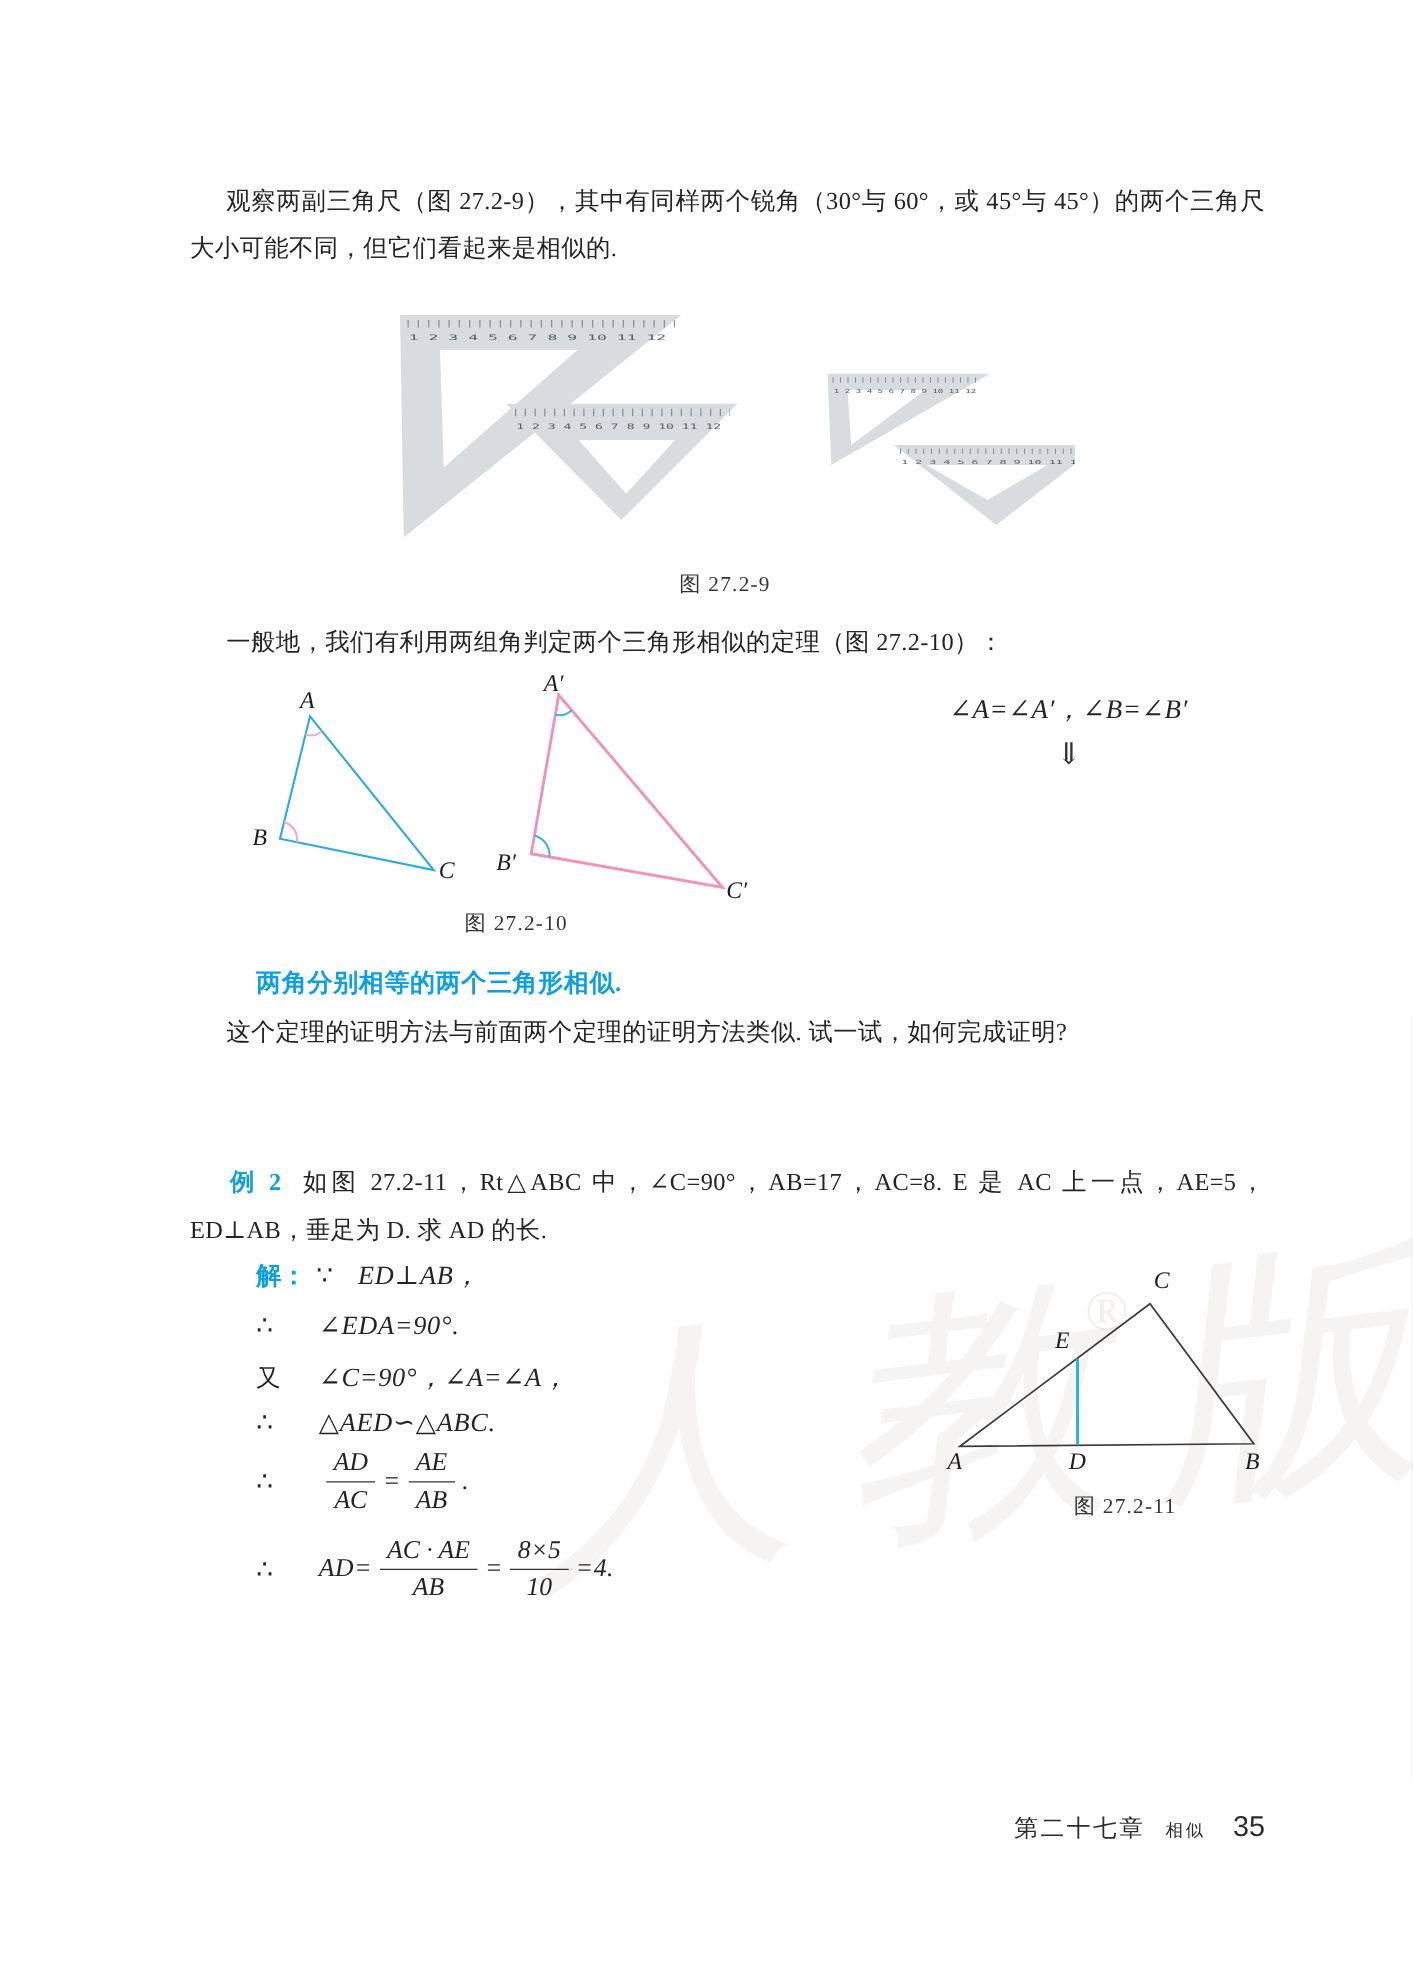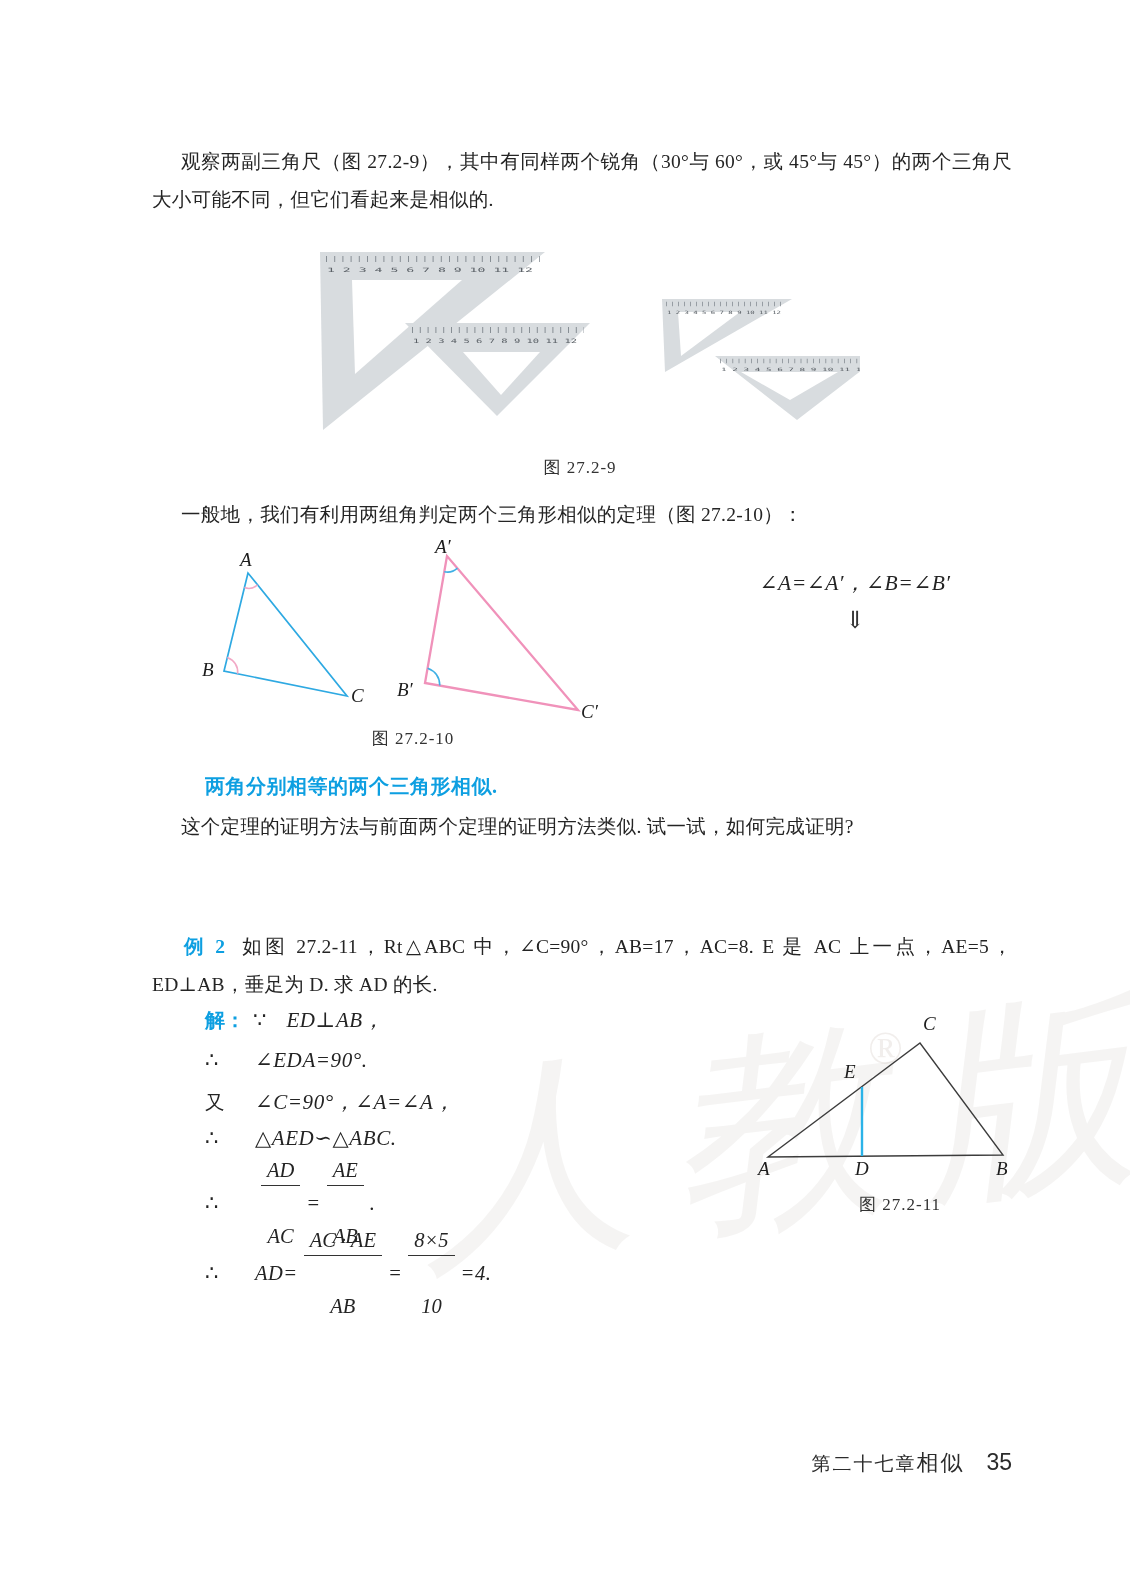--- a/index.html
+++ b/index.html
@@ -19,36 +19,36 @@
   .bold{font-weight:bold;}
   .caption{font-size:17px;color:#333;text-align:center;letter-spacing:1px;}
   .mathline{font-size:21.5px;font-style:italic;letter-spacing:0.5px;color:#242424;}
   .deriv{width:334px;text-align:center;}
   .deriv .arrow{font-style:normal;font-size:24px;color:#333;line-height:30px;}
   .sol-line{display:flex;align-items:baseline;font-size:21px;color:#242424;}
   .sol-marker{width:50px;flex:0 0 auto;font-style:normal;font-size:21px;}
   .sol-text{font-style:italic;letter-spacing:0.6px;}
   .frac-line{display:flex;align-items:center;font-size:20.5px;color:#242424;}
   .frac{display:inline-flex;flex-direction:column;align-items:center;
-        font-style:italic;margin:0 6px;gap:36px;}
+        font-style:italic;margin:0 6px;}
   .frac .num{padding:0 6px 2px 6px;border-bottom:1.4px solid #333;line-height:25px;}
   .frac .den{padding:2px 6px 0 6px;line-height:25px;}
   .opchar{font-style:italic;letter-spacing:0.5px;}
   .watermark{
     font-size:215px;font-style:italic;color:rgba(125,112,105,0.08);
     letter-spacing:38px;transform:rotate(-7deg);white-space:nowrap;
     pointer-events:none;user-select:none;
   }
   .wm-reg{font-size:46px;color:rgba(180,160,150,0.18);font-style:normal;}
   .footer{
     display:flex;align-items:baseline;
     font-family:"Liberation Sans","DejaVu Sans",sans-serif;color:#2b2b2b;
   }
   .footer .chap{font-size:19px;letter-spacing:2px;}
-  .footer .sect{font-size:22px;margin-left:0;letter-spacing:2px;}
+  .footer .sect{font-size:14px;margin-left:16px;letter-spacing:2px;}
   .footer .num{font-size:23px;margin-left:22px;}
   svg text.vlabel{font-family:"Liberation Serif","DejaVu Serif",serif;
       font-style:italic;font-size:19px;fill:#1d1d1d;}
   svg text.scale{font-family:"DejaVu Sans Mono","Liberation Mono",monospace;fill:#5a6066;}
 </style>
 </head>
 <body>
 
 <div class="page">
 
@@ -92,21 +92,21 @@
     <path d="M237.6,128.2 Q249.7,132.7 249.8,145.6" fill="none" stroke="#3fb0e5" stroke-width="1.6"></path>
     <text class="vlabel" x="50" y="26">A</text>
     <text class="vlabel" x="12" y="136">B</text>
     <text class="vlabel" x="161" y="162">C</text>
     <text class="vlabel" x="245" y="13">A′</text>
     <text class="vlabel" x="207" y="156">B′</text>
     <text class="vlabel" x="391" y="178">C′</text>
   </svg>
   <div class="abs caption" style="left:328px;top:727px;width:170px;">图 27.2-10</div>
 
-  <div class="abs deriv" style="left:688px;top:552px;margin-top:16px;">
+  <div class="abs deriv" style="left:688px;top:552px;">
     <div class="mathline">∠A=∠A′，∠B=∠B′</div>
     <div class="arrow" style="margin-top:8px;">⇓</div>
   </div>
 
   <div class="abs para indent" style="left:152px;top:808px;">这个定理的证明方法与前面两个定理的证明方法类似. 试一试，如何完成证明?</div>
 
   <div class="abs blue bold" style="left:205px;top:773px;font-size:20px;letter-spacing:0.5px;">两角分别相等的两个三角形相似.</div>
 
   <div class="abs para" style="left:152px;top:928px;">
     <span style="display:inline-block;width:29px;"></span><span class="blue bold">例 2</span><span style="display:inline-block;width:14px;"></span><span>如图 27.2-11，Rt△ABC 中，∠C=90°，AB=17，AC=8. E 是 AC 上一点，AE=5，ED⊥AB，垂足为 D. 求 AD 的长.</span>

